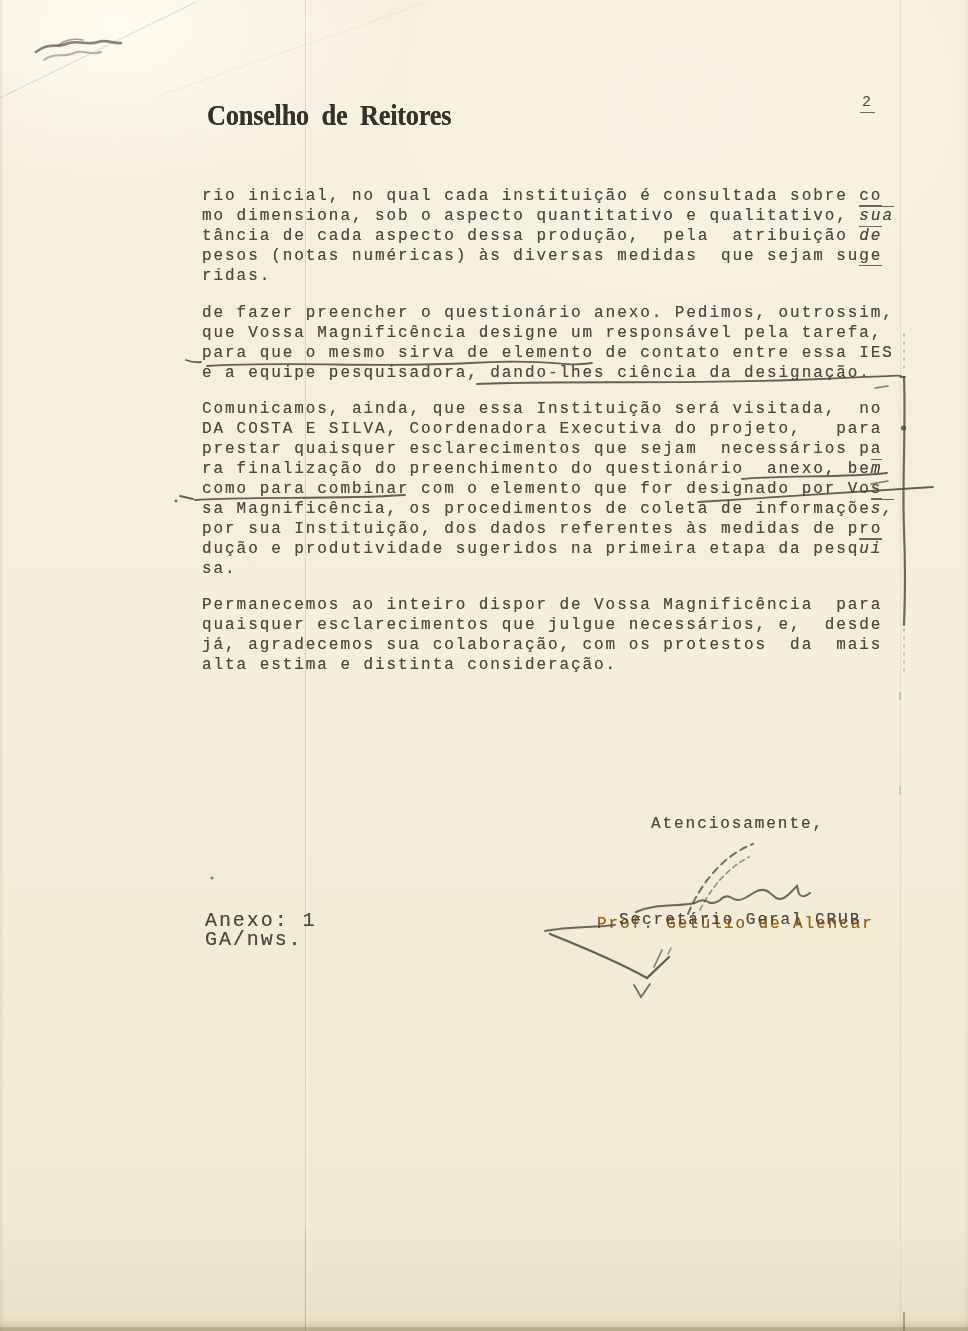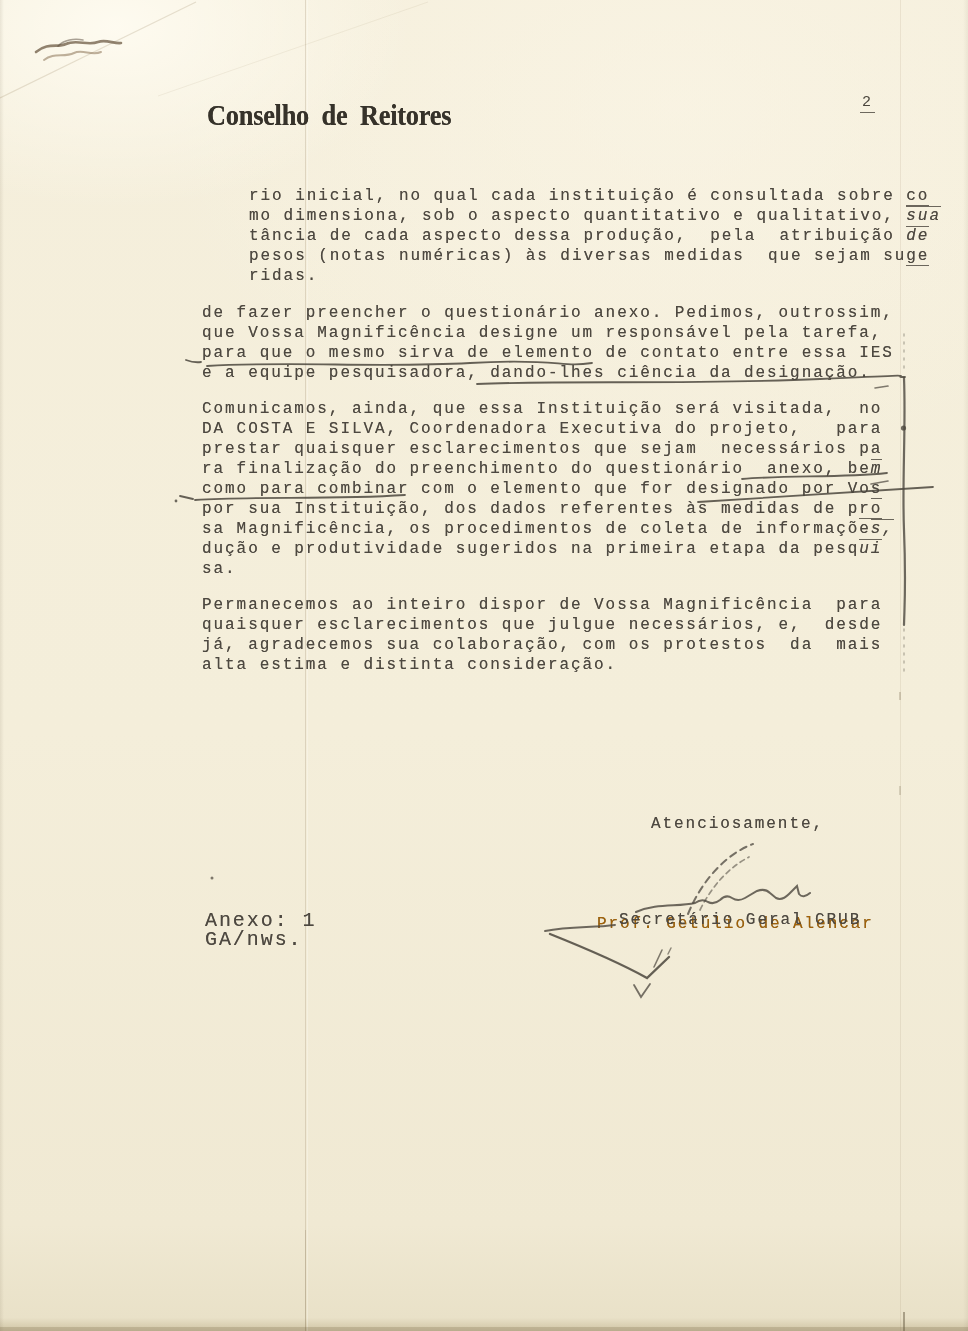--- a/index.html
+++ b/index.html
@@ -23,21 +23,21 @@
        transform:scaleX(.88);transform-origin:left top;
        text-shadow:0 0 .7px rgba(54,50,42,.8);}
   #pagenum{position:absolute;left:860px;top:95px;font-size:15px;line-height:16px;color:#4b463d;
        border-bottom:1.5px solid rgba(75,70,61,.8);padding:0 2px 1px 2px;letter-spacing:1.9px;}
 
   
   #letterbody{position:absolute;left:202px;top:186px;width:730px;
        font-size:16px;line-height:20px;letter-spacing:1.93px;color:#4d4840;
        text-shadow:0 0 .6px rgba(77,72,64,.65);}
   .para{margin:0 0 16px 0;}
-  .para:nth-child(1){margin-bottom:17px;margin-left:47px;}
+  .para:nth-child(1){margin-bottom:17px;}
   .line{white-space:pre;height:20px;}
   .tw-u{border-bottom:1.5px solid rgba(73,68,59,.8);}
   .tw-o{border-top:1.5px solid rgba(73,68,59,.8);font-style:italic;}
 
   
   #salutation{position:absolute;left:651px;top:815px;font-size:16px;letter-spacing:1.93px;color:#4d4840;white-space:pre;text-shadow:0 0 .6px rgba(77,72,64,.65);}
   #signer-name{position:absolute;left:597px;top:915px;font-size:16px;letter-spacing:1.93px;color:#a16207;white-space:pre;text-shadow:0 0 .6px rgba(77,72,64,.65);}
   #signer-title{position:absolute;left:619px;top:911px;font-size:16px;letter-spacing:1.93px;color:#4d4840;white-space:pre;text-shadow:0 0 .6px rgba(77,72,64,.65);}
   #anexo{position:absolute;left:205px;top:911px;font-size:20px;line-height:19px;letter-spacing:1.93px;color:#4d4840;white-space:pre;text-shadow:0 0 .6px rgba(77,72,64,.65);}
 
@@ -80,22 +80,22 @@
         <div class="line"><span>que Vossa Magnificência designe um responsável pela tarefa,</span></div>
         <div class="line"><span>para que o mesmo sirva de elemento de contato entre essa IES</span></div>
         <div class="line"><span>e a equipe pesquisadora, dando-lhes ciência da designação.</span></div>
       </div>
       <div class="para">
         <div class="line"><span>Comunicamos, ainda, que essa Instituição será visitada,  no</span></div>
         <div class="line"><span>DA COSTA E SILVA, Coordenadora Executiva do projeto,   para</span></div>
         <div class="line"><span>prestar quaisquer esclarecimentos que sejam  necessários pa</span></div>
         <div class="line"><span>ra finalização do preenchimento do questionário  anexo, be</span><span class="tw-o">m</span></div>
         <div class="line"><span>como para combinar com o elemento que for designado por Vo</span><span class="tw-u">s</span></div>
+        <div class="line"><span>sa Magnificência, os procedimentos de coleta de informaçõe</span><span class="tw-o">s,</span></div>
         <div class="line"><span>por sua Instituição, dos dados referentes às medidas de p</span><span class="tw-u">ro</span></div>
-        <div class="line"><span>sa Magnificência, os procedimentos de coleta de informaçõe</span><span class="tw-o">s,</span></div>
         <div class="line"><span>dução e produtividade sugeridos na primeira etapa da pesq</span><span class="tw-o">ui</span></div>
         <div class="line"><span>sa.</span></div>
       </div>
       <div class="para">
         <div class="line"><span>Permanecemos ao inteiro dispor de Vossa Magnificência  para</span></div>
         <div class="line"><span>quaisquer esclarecimentos que julgue necessários, e,  desde</span></div>
         <div class="line"><span>já, agradecemos sua colaboração, com os protestos  da  mais</span></div>
         <div class="line"><span>alta estima e distinta consideração.</span></div>
       </div>
     </div>

